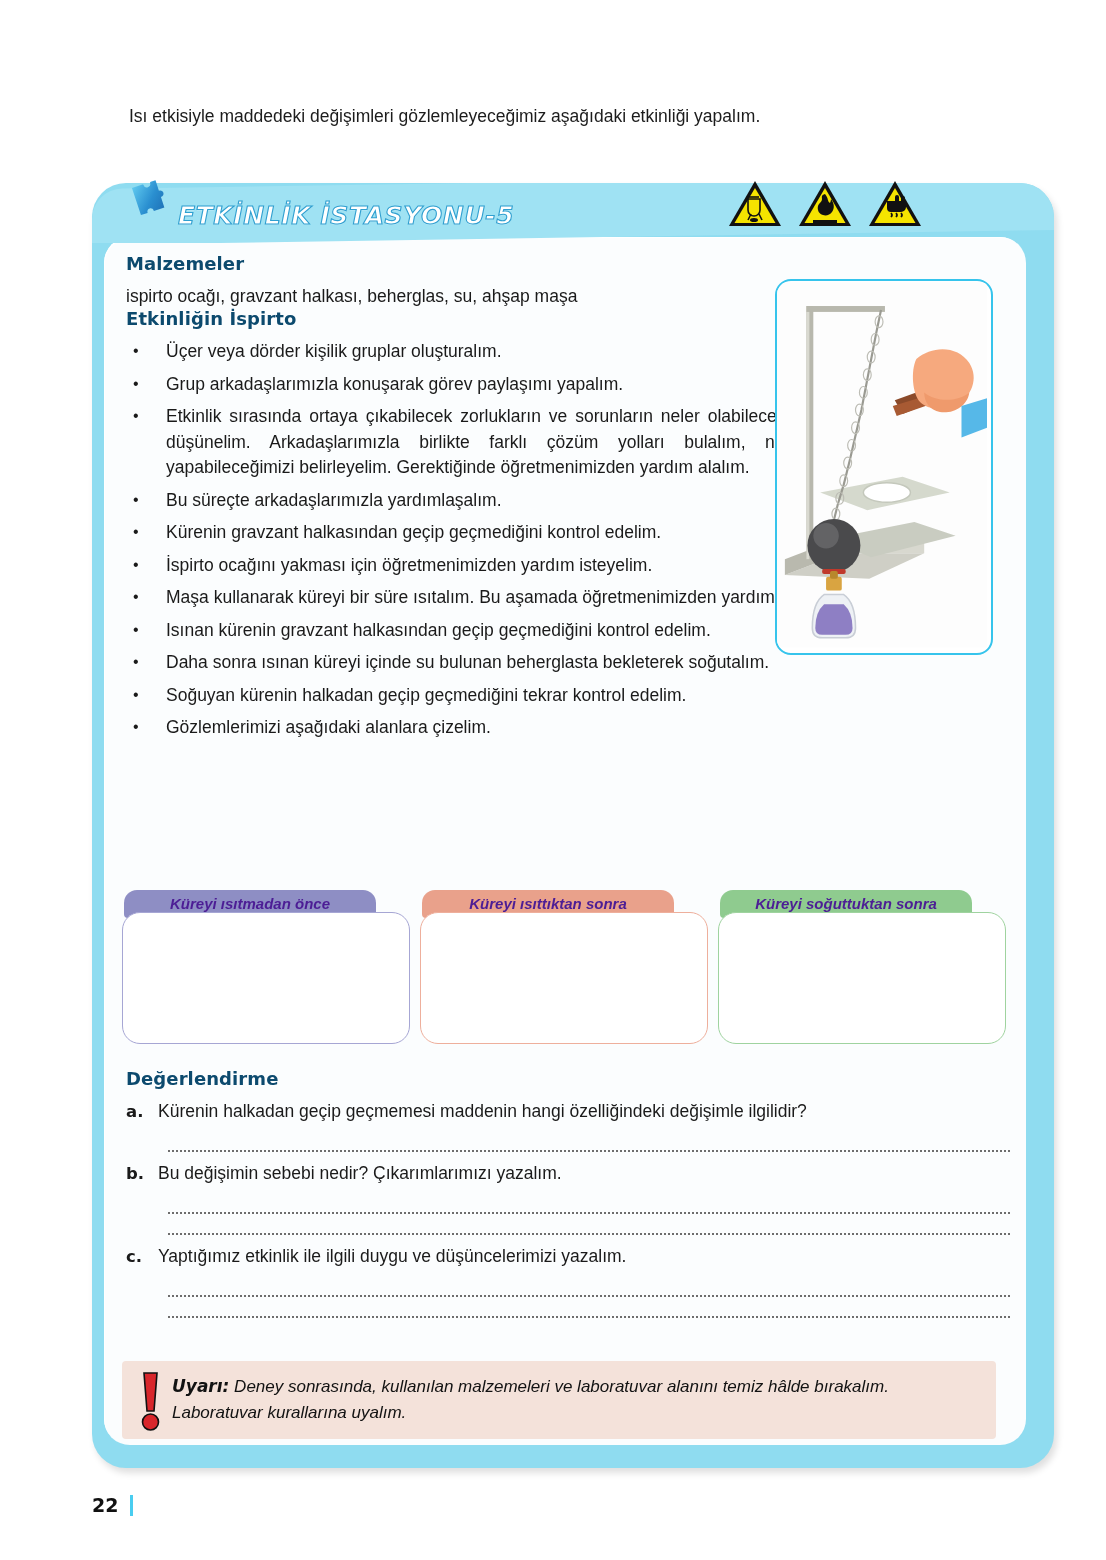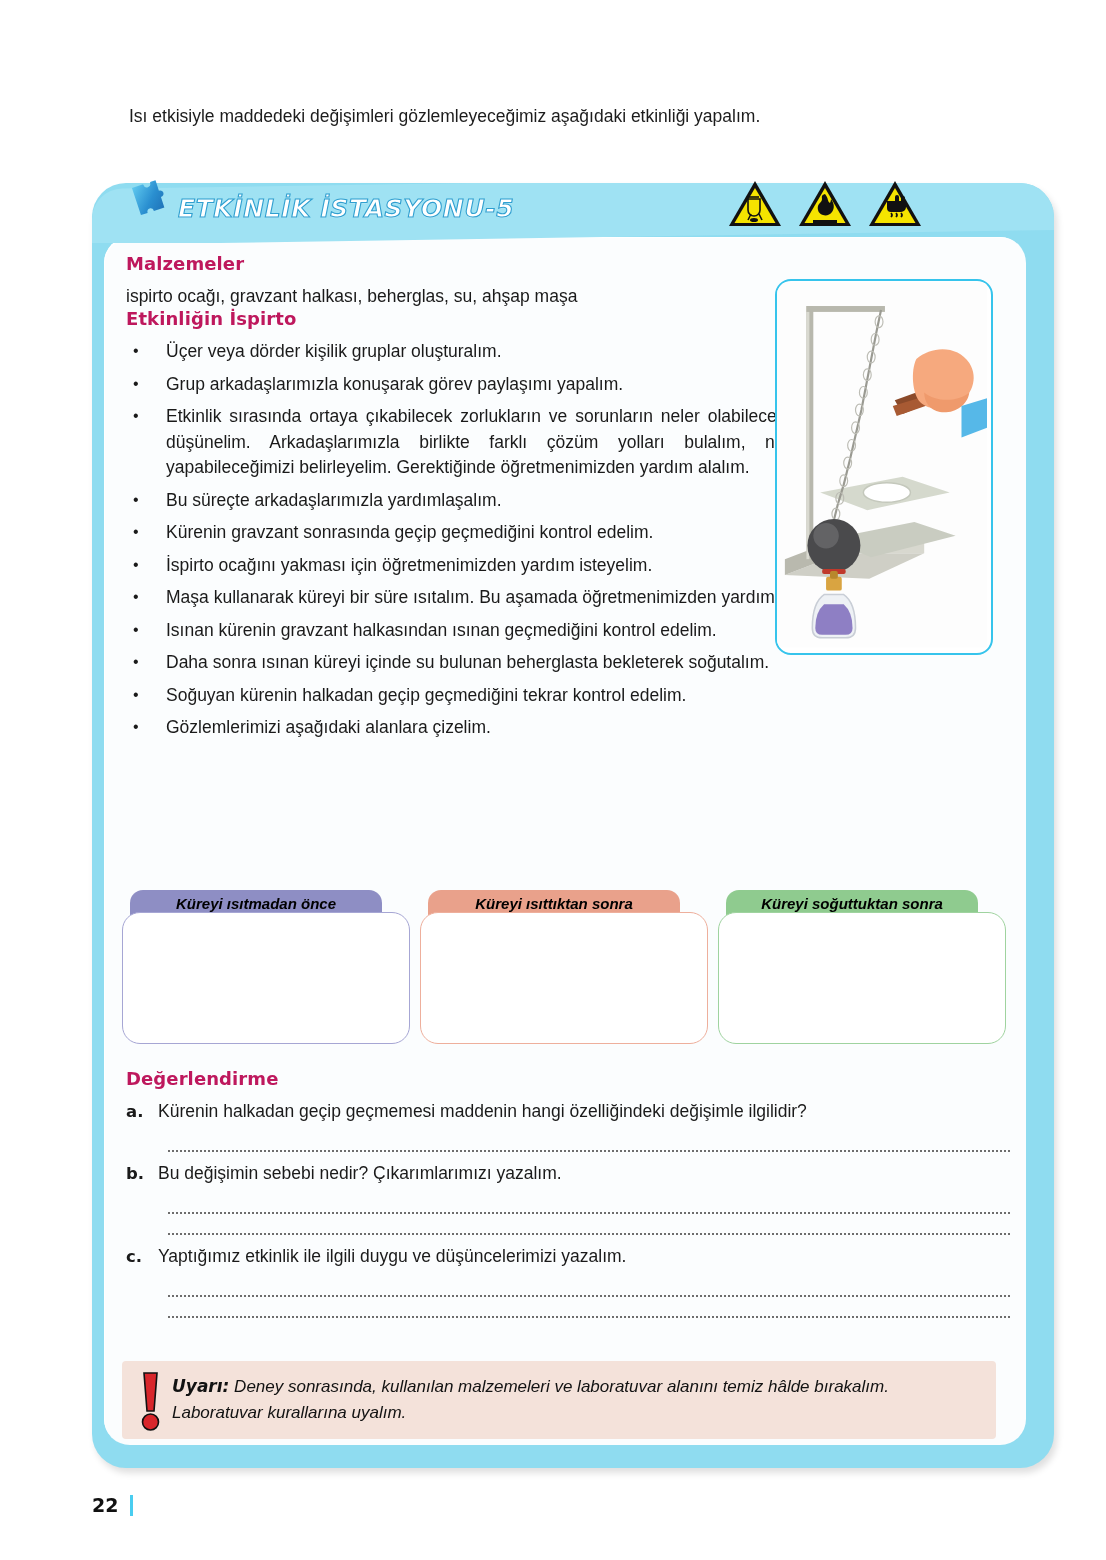--- a/index.html
+++ b/index.html
@@ -66,21 +66,21 @@
     width: 962px;
     height: 56px;
     background: #9fe2f3;
     border-radius: 30px 30px 0 0;
     transform: skewY(-0.9deg);
     transform-origin: left top;
   }
   .banner-title {
     position: absolute;
     left: 178px;
-    top: 194px;
+    top: 201px;
     font-size: 25px;
     font-weight: bold;
     font-style: italic;
     letter-spacing: 0.6px;
     color: #ffffff;
     -webkit-text-stroke: 1.1px #2f9fd0;
     text-shadow: 0 1px 0 #bfe9f7;
     font-family: "DejaVu Sans", sans-serif;
   }
 
@@ -110,21 +110,21 @@
     position: absolute;
     left: 126px;
     top: 253px;
     width: 890px;
   }
   h3.sec {
     margin: 0;
     font-size: 18px;
     font-weight: bold;
     letter-spacing: .1px;
-    color: #be185d;
+    color: #0c4a6e;
     font-family: "DejaVu Sans", sans-serif;
   }
   .materials {
     margin-top: 10px;
     font-size: 17.5px;
     line-height: 24px;
   }
   .steps-head { margin-top: 22px; }
 
   ul.steps {
@@ -177,28 +177,28 @@
     position: absolute;
     top: 0;
     width: 288px;
     height: 155px;
   }
   .obs-1 { left: 0px; }
   .obs-2 { left: 298px; }
   .obs-3 { left: 596px; }
   .obs-head {
     position: absolute;
-    left: 8px;
+    left: 2px;
     top: 0;
     width: 252px;
     height: 28px;
     line-height: 27px;
     text-align: center;
     border-radius: 13px 13px 4px 4px;
-    color: #000000;
+    color: #4c1d95;
     font-size: 15px;
     font-weight: bold;
     font-style: italic;
     white-space: nowrap;
   }
   .obs-body {
     position: absolute;
     left: 0;
     top: 22px;
     width: 100%;
@@ -371,24 +371,24 @@
   <h3 class="sec">Malzemeler</h3>
   <div class="materials">ispirto ocağı, gravzant halkası, beherglas, su, ahşap maşa</div>
 
   <h3 class="sec steps-head">Etkinliğin İspirto</h3>
 
   <ul class="steps">
     <li class="narrow nojust">Üçer veya dörder kişilik gruplar oluşturalım.</li>
     <li class="narrow nojust">Grup arkadaşlarımızla konuşarak görev paylaşımı yapalım.</li>
     <li class="narrow">Etkinlik sırasında ortaya çıkabilecek zorlukların ve sorunların neler olabileceğini düşünelim. Arkadaşlarımızla birlikte farklı çözüm yolları bulalım, neler yapabileceğimizi belirleyelim. Gerektiğinde öğretmenimizden yardım alalım.</li>
     <li class="narrow nojust">Bu süreçte arkadaşlarımızla yardımlaşalım.</li>
-    <li class="narrow">Kürenin gravzant sonrasında geçip geçmediğini kontrol edelim.</li>
+    <li class="narrow">Kürenin gravzant halkasından geçip geçmediğini kontrol edelim.</li>
     <li class="narrow">İspirto ocağını yakması için öğretmenimizden yardım isteyelim.</li>
     <li class="wide">Maşa  kullanarak küreyi bir süre ısıtalım. Bu aşamada öğretmenimizden yardım isteyelim.</li>
-    <li class="wide nojust">Isınan kürenin gravzant halkasından  ısınan geçmediğini kontrol edelim.</li>
+    <li class="wide nojust">Isınan kürenin gravzant halkasından  geçip geçmediğini kontrol edelim.</li>
     <li class="wide nojust">Daha sonra ısınan küreyi içinde su bulunan beherglasta bekleterek soğutalım.</li>
     <li class="wide nojust">Soğuyan kürenin halkadan geçip geçmediğini tekrar kontrol edelim.</li>
     <li class="wide nojust">Gözlemlerimizi aşağıdaki alanlara çizelim.</li>
   </ul>
 </div>
 
 <div class="photo">
   <svg viewBox="0 0 214 372" width="210" height="368">
     <rect x="0" y="0" width="214" height="372" fill="#fdfdfd"></rect>
 

